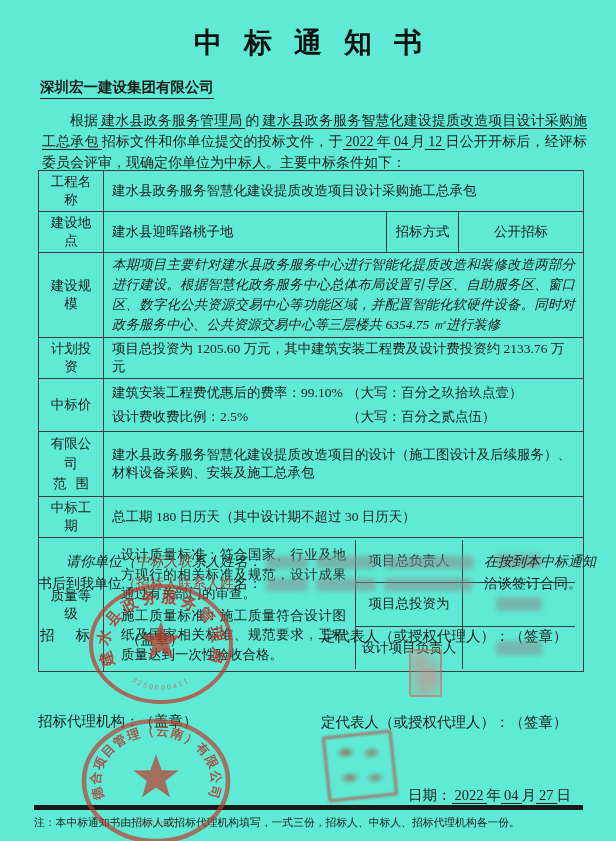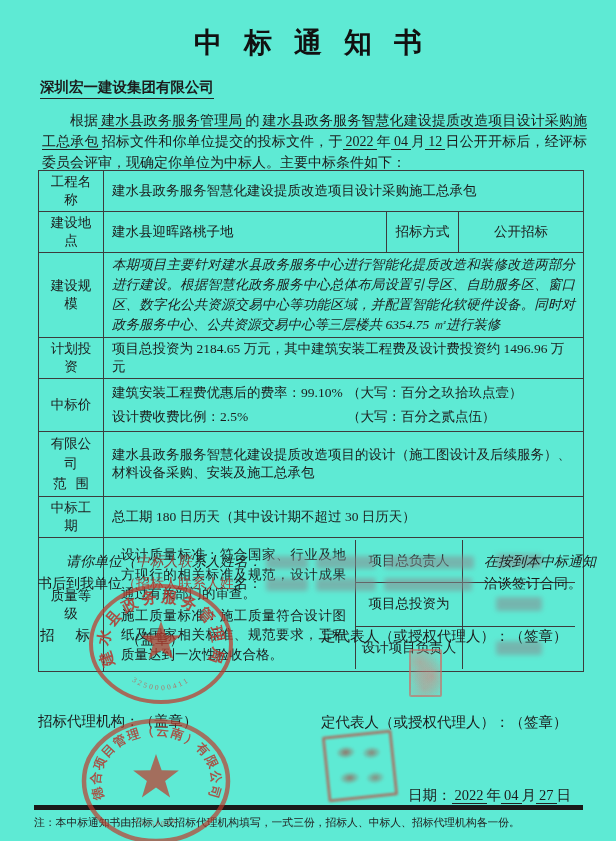--- a/index.html
+++ b/index.html
@@ -120,21 +120,21 @@
       <td>建水县迎晖路桃子地</td>
       <td class="lab">招标方式</td>
       <td class="lab">公开招标</td>
     </tr>
     <tr style="height:80px">
       <td class="lab">建设规模</td>
       <td colspan="3" class="scale-val">本期项目主要针对建水县政务服务中心进行智能化提质改造和装修改造两部分进行建设。根据智慧化政务服务中心总体布局设置引导区、自助服务区、窗口区、数字化公共资源交易中心等功能区域，并配置智能化软硬件设备。同时对政务服务中心、公共资源交易中心等三层楼共 6354.75 ㎡进行装修</td>
     </tr>
     <tr style="height:26px">
       <td class="lab">计划投资</td>
-      <td colspan="3">项目总投资为 2184.65 万元，其中建筑安装工程费及设计费投资约 1496.96 万元</td>
+      <td colspan="3">项目总投资为 1205.60 万元，其中建筑安装工程费及设计费投资约 2133.76 万元</td>
     </tr>
     <tr style="height:53px">
       <td class="lab">中标价</td>
       <td colspan="3">
         <div class="bp-line"><span class="w1">建筑安装工程费优惠后的费率：99.10%</span><span>（大写：百分之玖拾玖点壹）</span></div>
         <div class="bp-line"><span class="w1">设计费收费比例：2.5%</span><span>（大写：百分之贰点伍）</span></div>
       </td>
     </tr>
     <tr style="height:48px">
       <td class="lab scopelab">

